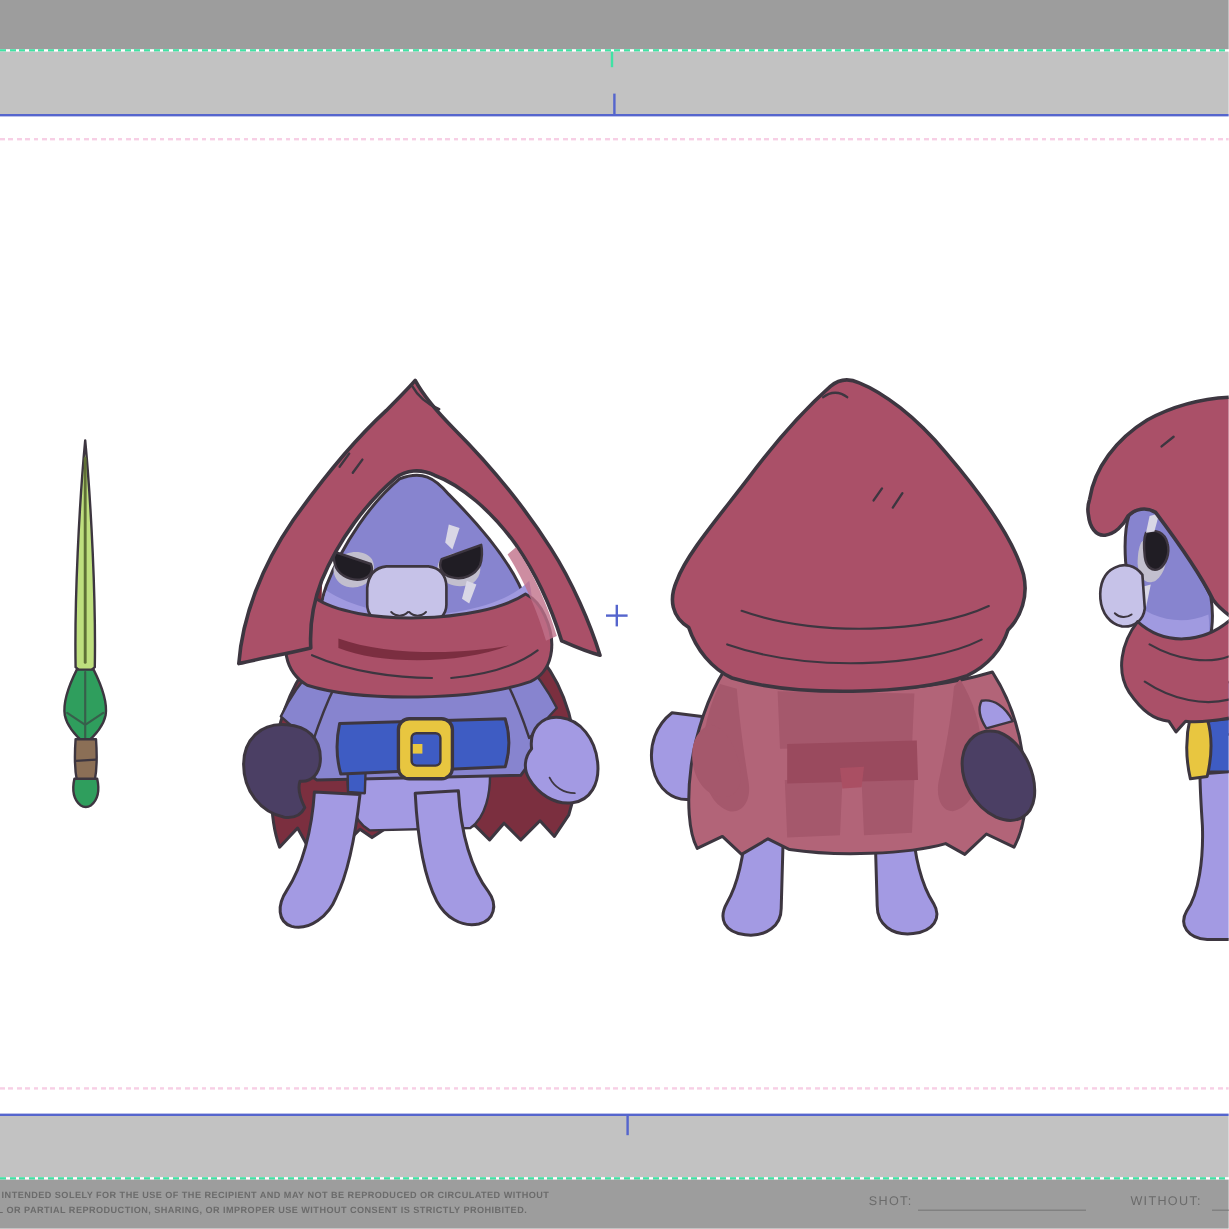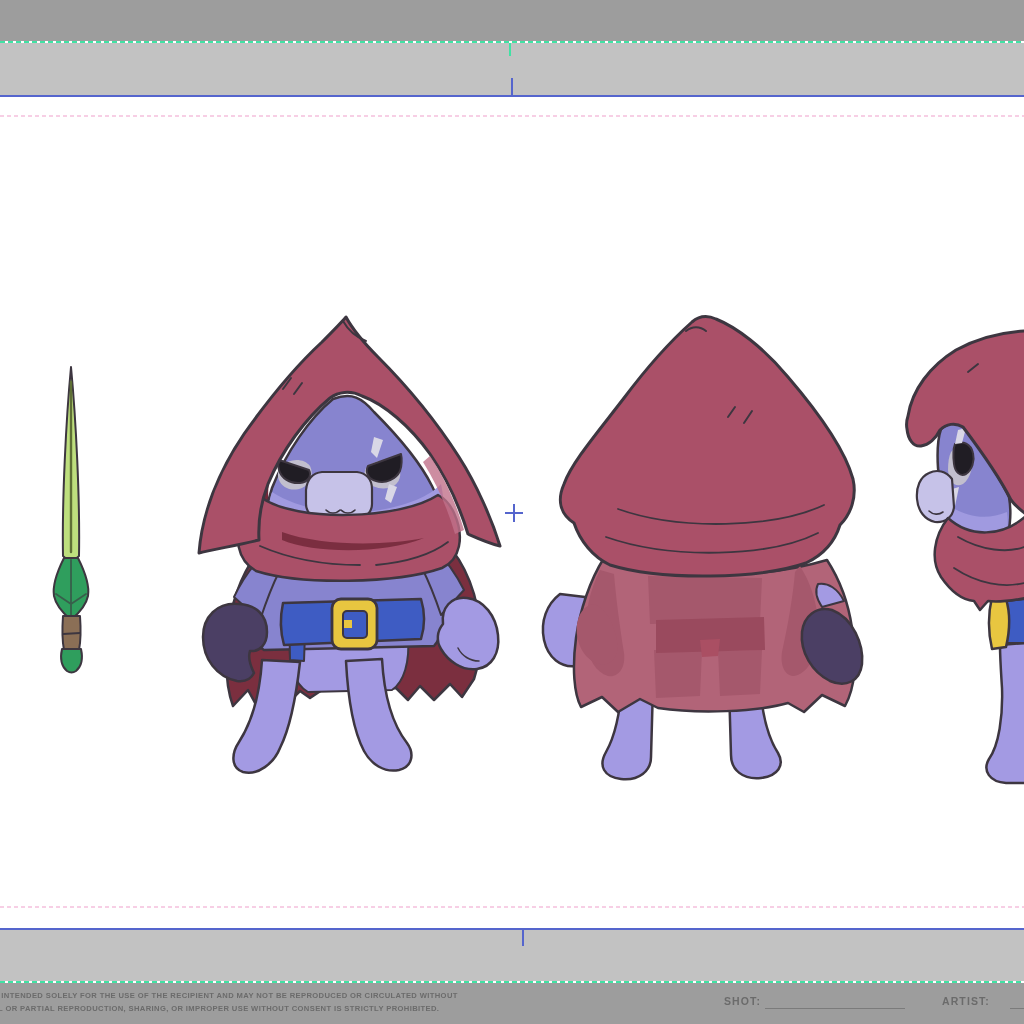--- a/index.html
+++ b/index.html
@@ -30,21 +30,21 @@
   .blue-rule{left:0;width:1024px;height:2px;background:var(--line-blue);}
   .tick{width:2px;}
   .fig{position:absolute;}
   .fig path{stroke:var(--outline);stroke-width:2.5;stroke-linejoin:round;stroke-linecap:round;}
   .fig path.ns{stroke:none;}
   .fig path.thin{stroke-width:1.8;fill:none;}
   .fig path.t2{stroke-width:2;}
   .fig path.t3{stroke-width:3;}
   .footer-text{color:var(--text-gray);font-weight:bold;font-size:7.6px;
     letter-spacing:.38px;line-height:12.5px;white-space:nowrap;}
-  .field-label{color:var(--text-gray);font-weight:bold;font-size:10.5px;letter-spacing:1.1px;white-space:nowrap;}
+  .field-label{color:var(--text-gray);font-weight:normal;font-size:10.5px;letter-spacing:1.1px;white-space:nowrap;}
   .blank-line{border-bottom:1.4px solid var(--rule-gray);height:12px;}
 </style>
 </head>
 <body>
 
 <div id="sheet">
 
   <div class="abs band" style="top:0;height:41px;background:var(--band-dark);"></div>
   <div class="abs teal-rule" style="top:41px;"></div>
   <div class="abs band" style="top:43px;height:52px;background:var(--band-light);"></div>
@@ -151,16 +151,16 @@
   </svg>
 
   <div class="abs footer-text" style="left:-7px;top:990px;width:560px;">
     <div>N INTENDED SOLELY FOR THE USE OF THE RECIPIENT AND MAY NOT BE REPRODUCED OR CIRCULATED WITHOUT</div>
     <div>LL OR PARTIAL REPRODUCTION, SHARING, OR IMPROPER USE WITHOUT CONSENT IS STRICTLY PROHIBITED.</div>
   </div>
 
   <div class="abs field-label" style="left:724px;top:995px;">SHOT:</div>
   <div class="abs blank-line" style="left:765px;top:996px;width:140px;"></div>
 
-  <div class="abs field-label" style="left:942px;top:995px;">ARTIST:</div>
+  <div class="abs field-label" style="left:942px;top:995px;">WITHOUT:</div>
   <div class="abs blank-line" style="left:1010px;top:996px;width:60px;"></div>
 
 </div>
 
 </body></html>

